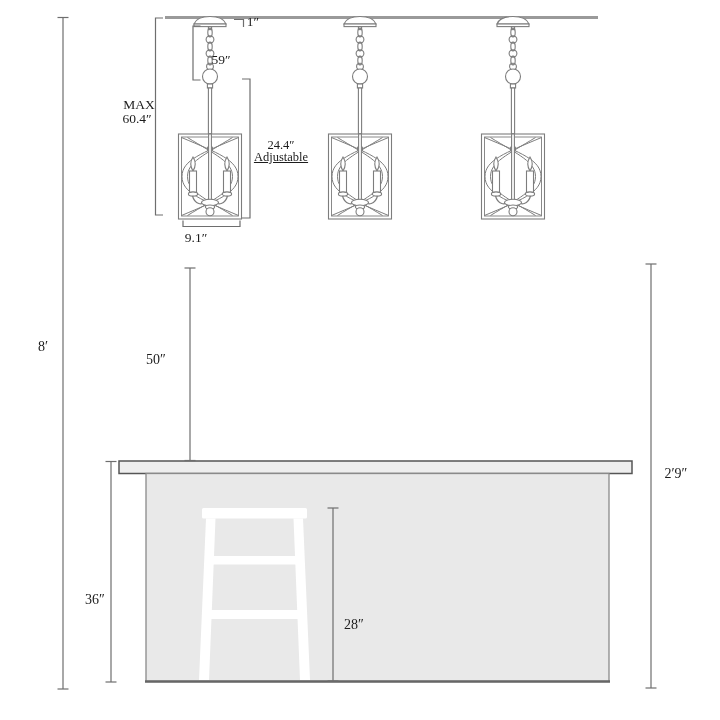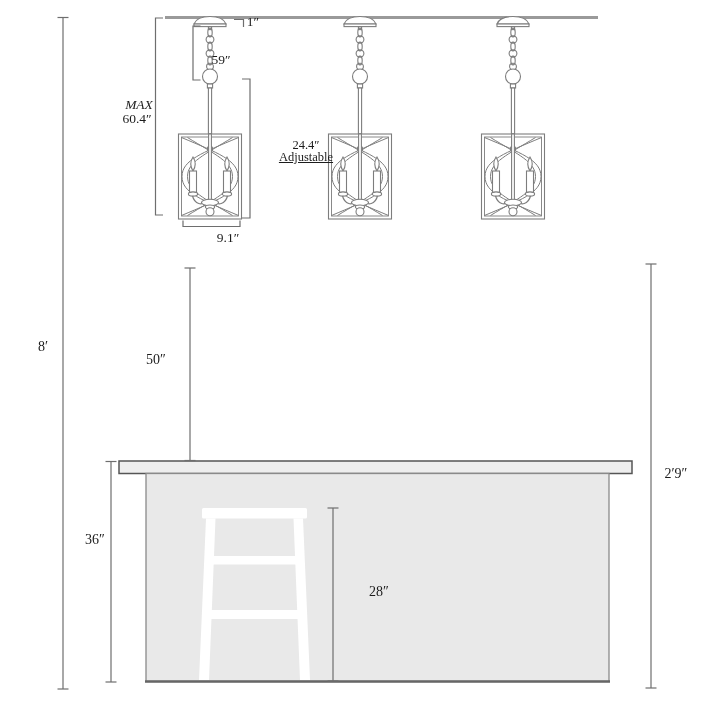--- a/index.html
+++ b/index.html
@@ -6,21 +6,21 @@
   .canvas{
     position:relative;width:720px;height:720px;background:#ffffff;
     font-family:"Liberation Serif", serif;overflow:hidden;
   }
   .art{position:absolute;left:0;top:0;}
   .dim-label{
     position:absolute;color:#1c1c1c;text-align:center;
     font-size:14px;line-height:1.12;white-space:nowrap;
   }
   .fs13{font-size:13.5px;}
-  .fs12{font-size:12.5px;margin-left:25px;}
+  .fs12{font-size:12.5px;}
 </style>
 </head>
 <body>
 
 <div class="canvas">
 
   <svg class="art" width="720" height="720" viewBox="0 0 720 720">
 
     <defs>
 
@@ -133,24 +133,24 @@
       <g>
         <line x1="327.5" y1="508" x2="338.5" y2="508"></line>
         <line x1="333" y1="508" x2="333" y2="681"></line>
         <line x1="327.5" y1="681" x2="338.5" y2="681"></line>
       </g>
     </g>
   </svg>
 
   <div class="dim-label fs13" style="left:242px;top:14px;width:22px;">1″</div>
   <div class="dim-label fs13" style="left:157px;top:52px;width:32px;margin-left:48px;">59″</div>
-  <div class="dim-label fs13" style="left:109px;top:97px;width:60px;font-style:italic;">MAX</div>
+  <div class="dim-label fs13" style="left:109px;top:97px;width:60px;">MAX</div>
   <div class="dim-label fs13" style="left:107px;top:111px;width:60px;">60.4″</div>
   <div class="dim-label fs12" style="left:251px;top:138px;width:60px;">24.4″</div>
   <div class="dim-label fs12" style="left:241px;top:150px;width:80px;text-decoration:underline;">Adjustable</div>
-  <div class="dim-label fs13" style="left:208px;top:230px;width:40px;">9.1″</div>
+  <div class="dim-label fs13" style="left:176px;top:230px;width:40px;">9.1″</div>
   <div class="dim-label" style="left:23px;top:339px;width:40px;">8′</div>
   <div class="dim-label" style="left:136px;top:352px;width:40px;">50″</div>
-  <div class="dim-label" style="left:75px;top:532px;width:40px;">36″</div>
-  <div class="dim-label" style="left:334px;top:584px;width:40px;margin-left:25px;">28″</div>
+  <div class="dim-label" style="left:75px;top:592px;width:40px;">36″</div>
+  <div class="dim-label" style="left:334px;top:617px;width:40px;">28″</div>
   <div class="dim-label" style="left:651px;top:466px;width:50px;">2′9″</div>
 
 </div>
 
 </body></html>

